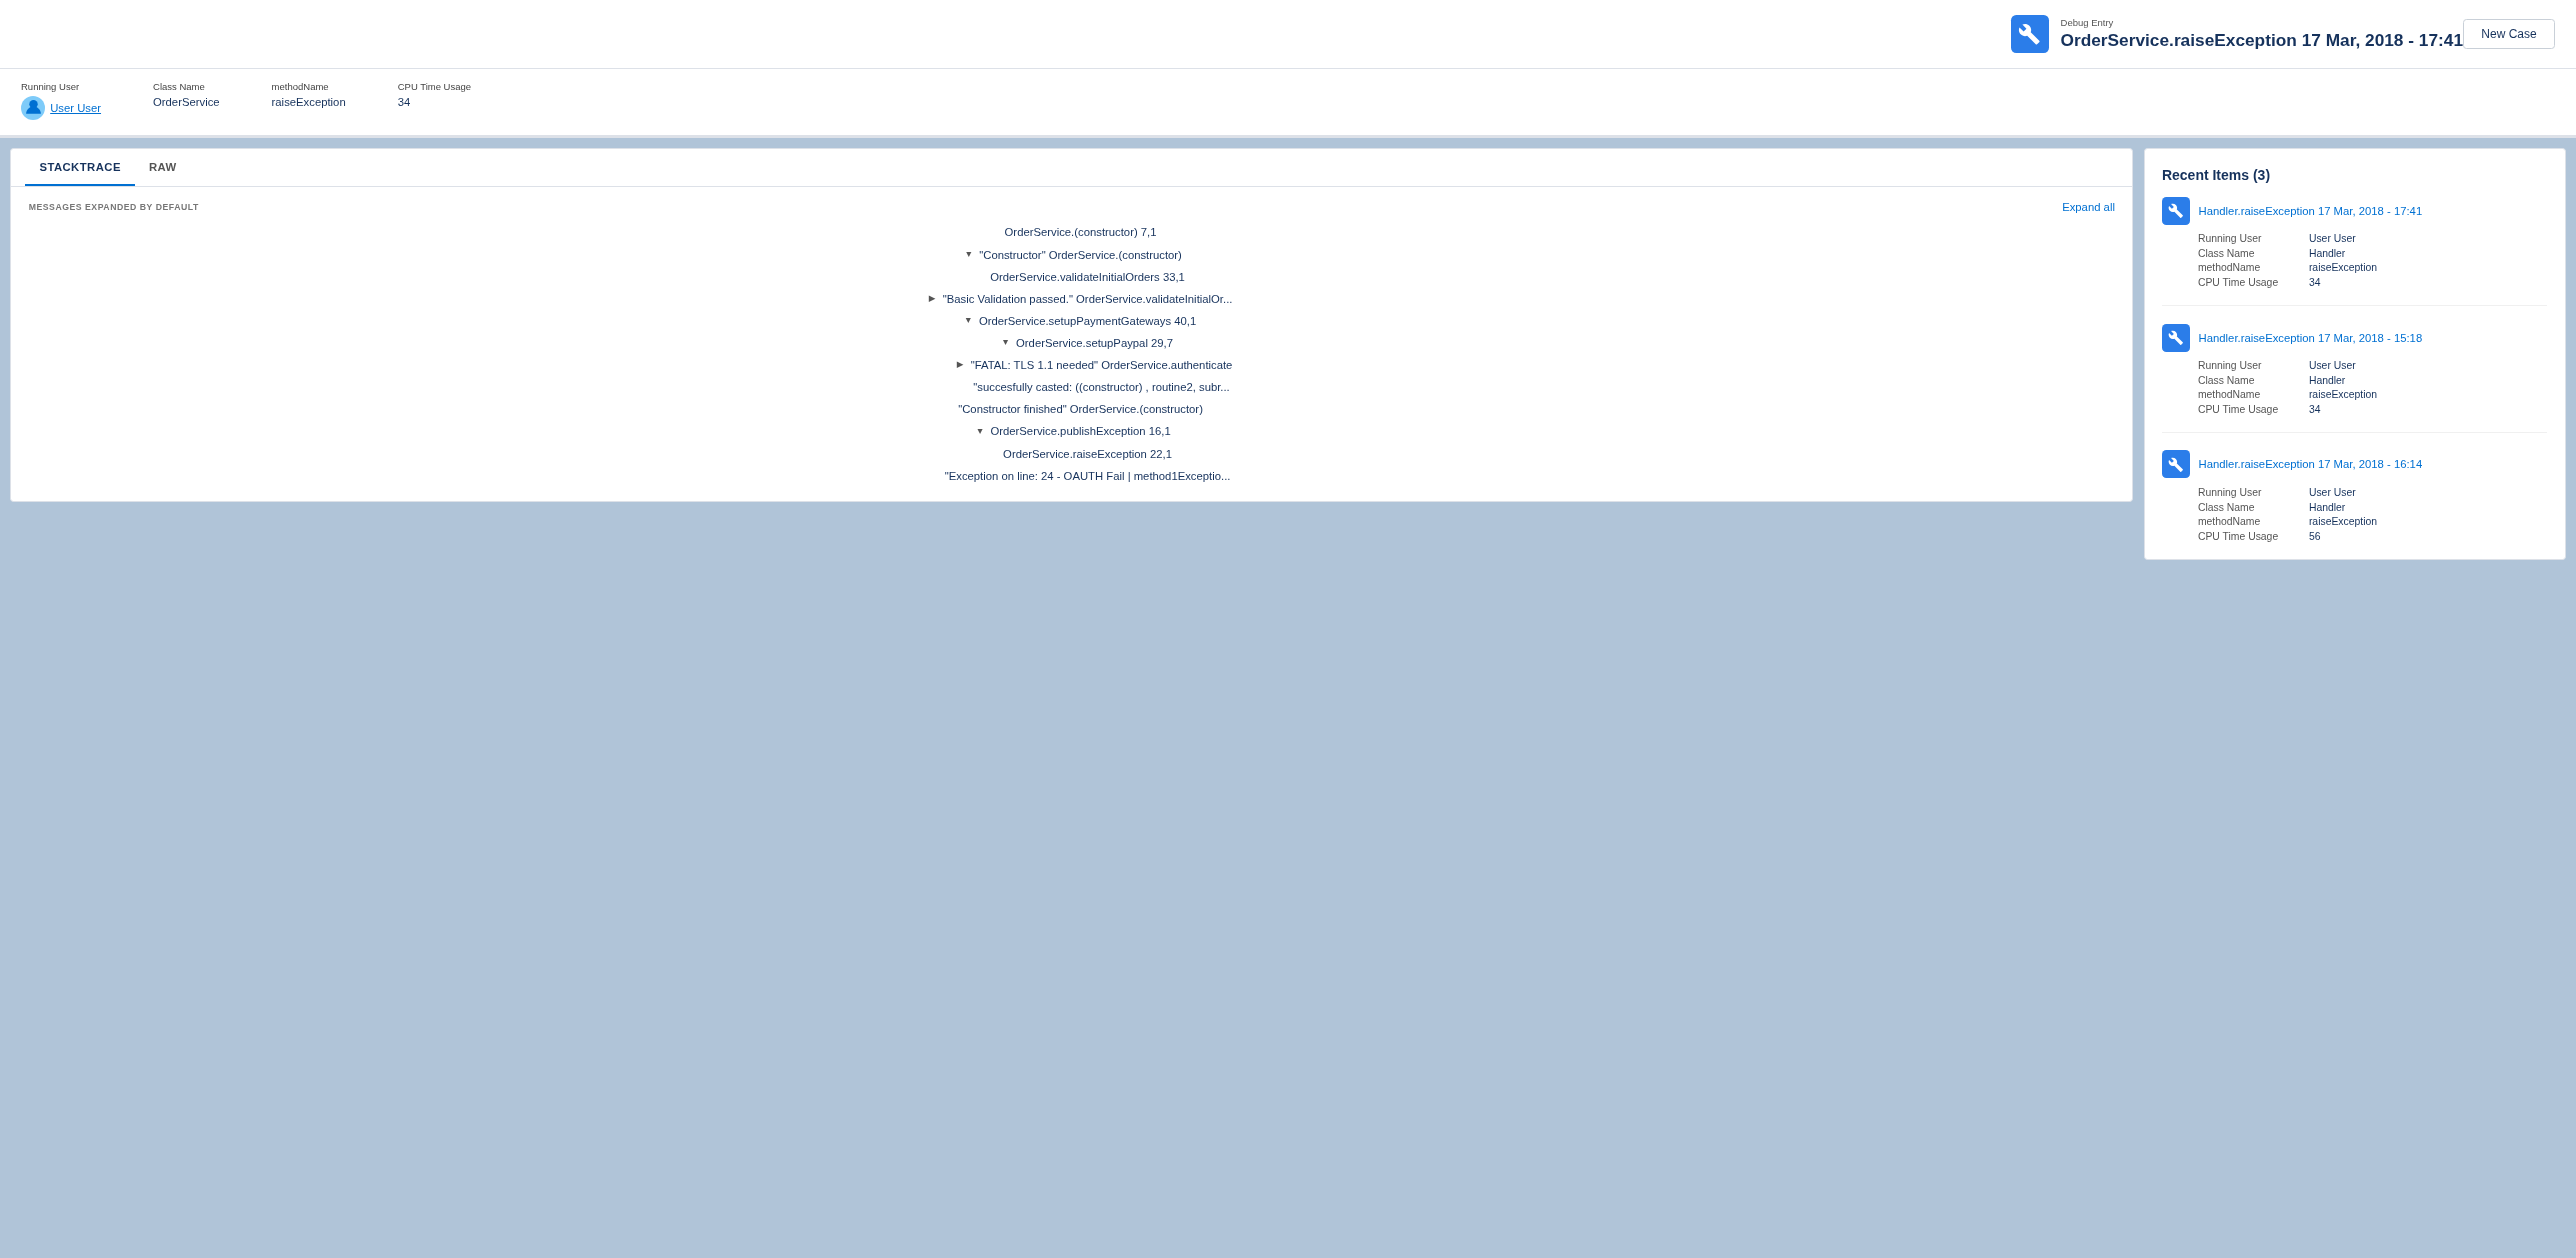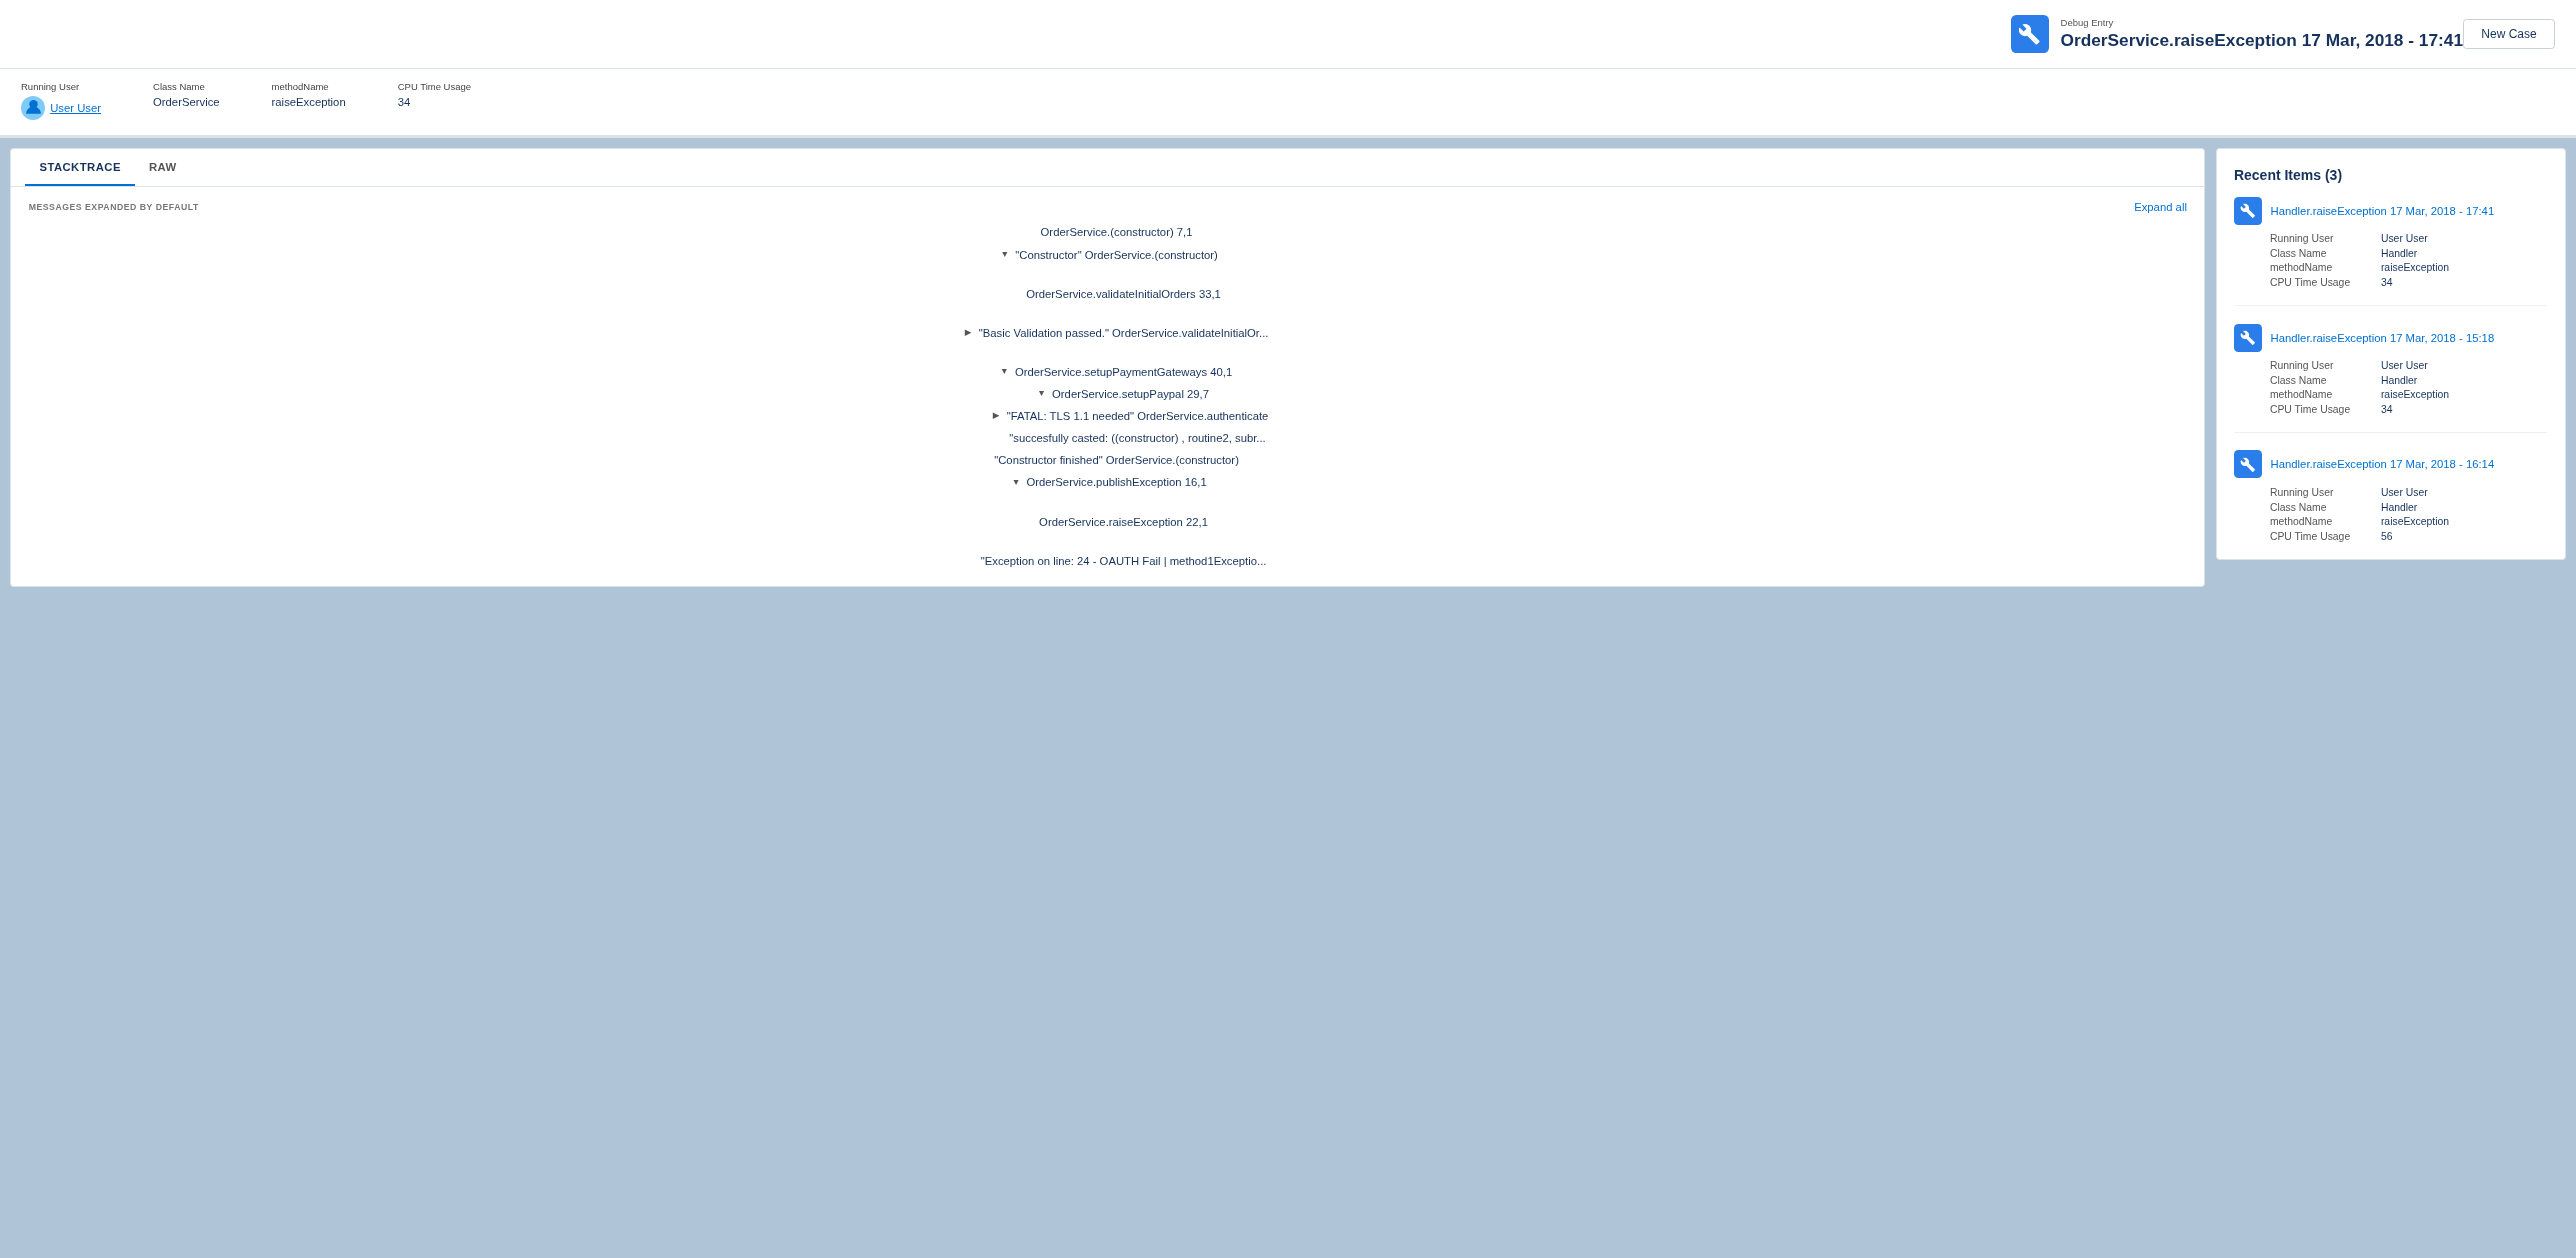--- a/index.html
+++ b/index.html
@@ -184,27 +184,27 @@
       justify-content: center;
       cursor: pointer;
       color: #555;
       font-size: 8.7px;
       flex-shrink: 0;
     }
     .stack-item .spacer {
       width: 14px;
       flex-shrink: 0;
     }
-    .indent-1 { padding-left: 14px; margin-top: 17px; }
+    .indent-1 { padding-left: 14px; }
     .indent-2 { padding-left: 28px; }
     .indent-3 { padding-left: 42px; }
 
     
     .right-panel {
-      width: 350px;
+      width: 422px;
       background: #fff;
       border-radius: 3.5px;
       border: 0.9px solid #dde1e8;
       padding: 17.3px;
       flex-shrink: 0;
     }
     .recent-title {
       font-size: 14px;
       font-weight: 600;
       color: #16325c;

